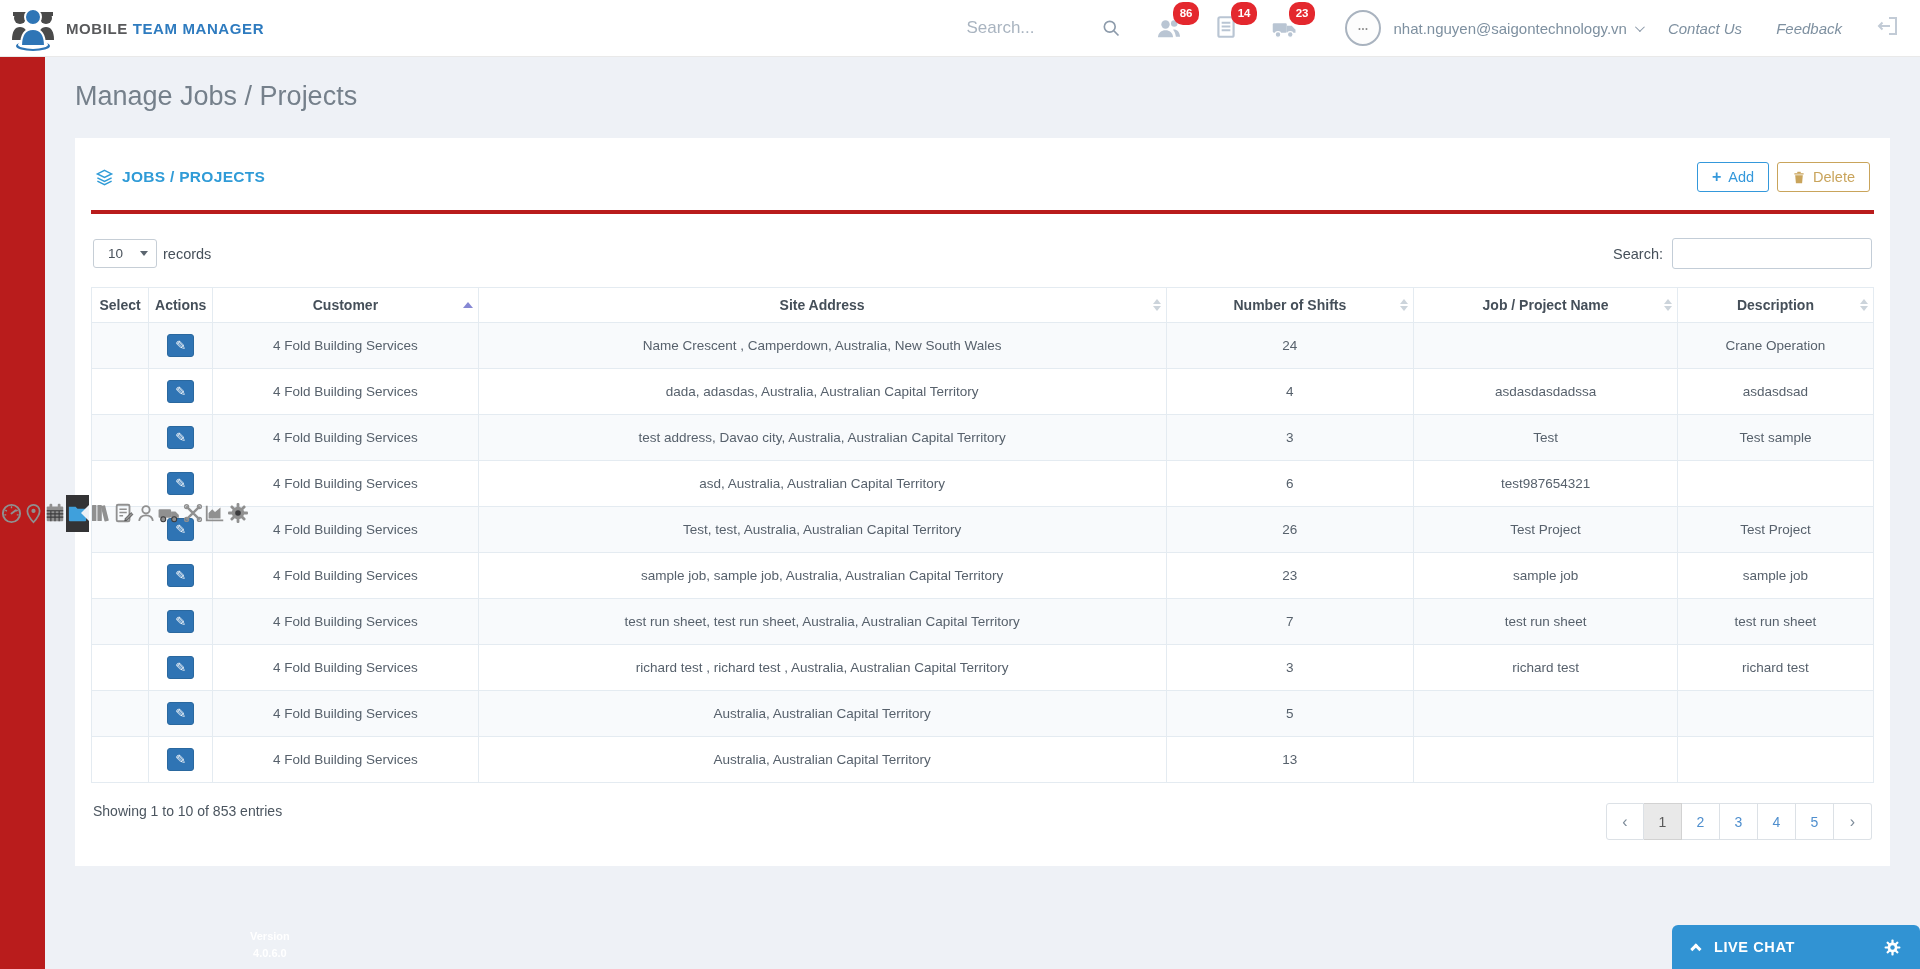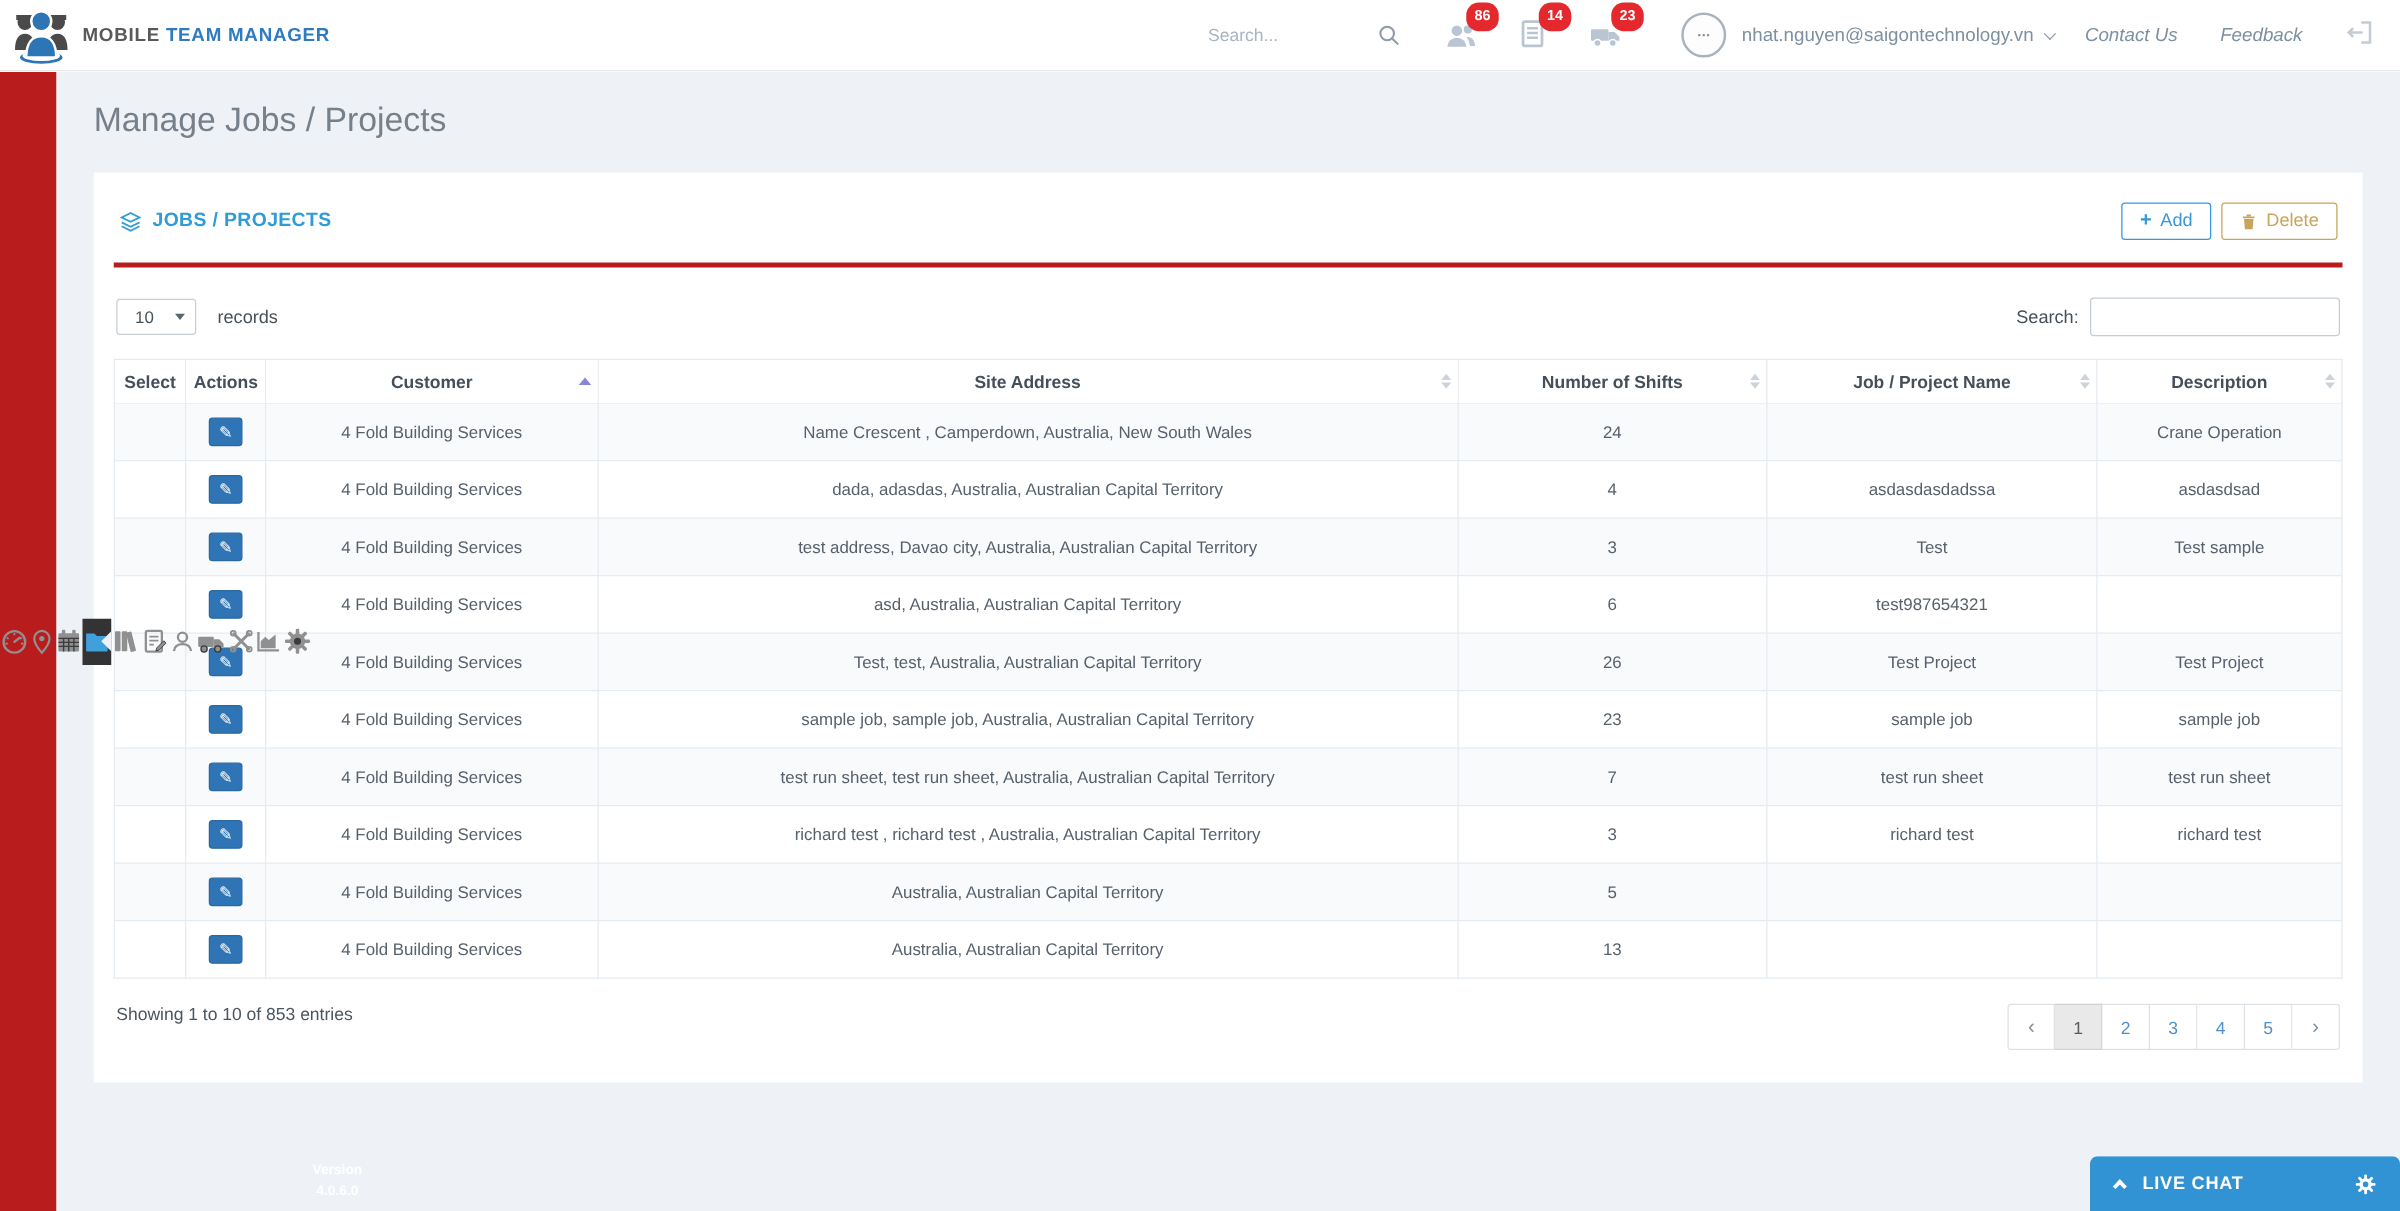--- a/index.html
+++ b/index.html
@@ -5,21 +5,21 @@
   * { margin:0; padding:0; box-sizing:border-box; }
   html,body { width:1920px; height:969px; font-family:"Liberation Sans", sans-serif; background:#eef1f6; overflow:hidden; }
 
   
   .topbar { position:fixed; top:0; left:0; width:1920px; height:57px; background:#fff; display:flex; align-items:center; z-index:30; border-bottom:1px solid #e9e9e9; }
   .logo-wrap { width:58px; height:57px; display:flex; align-items:center; justify-content:center; margin-left:4px; }
   .brand { font-size:15px; font-weight:bold; letter-spacing:.6px; color:#58595b; margin-left:4px; white-space:nowrap; }
   .brand .accent { color:#2e7bbf; }
   .topbar-spacer { flex:1; }
   .search-group { display:flex; align-items:center; margin-right:34px; }
-  .search-group input { border:none; outline:none; font-size:14px; width:135px; color:#445; background:transparent; }
+  .search-group input { border:none; outline:none; font-size:17px; width:135px; color:#445; background:transparent; }
   .search-group input::placeholder { color:#a9b4c0; }
   .notif-group { display:flex; align-items:center; gap:30px; margin-right:46px; }
   .notif { position:relative; width:28px; height:28px; cursor:pointer; }
   .badge { position:absolute; top:-12px; right:-16px; background:#e4282e; color:#fff; font-size:11.5px; font-weight:bold; padding:4px 7px; border-radius:10px; line-height:1.3; }
   .user-group { display:flex; align-items:center; margin-right:26px; cursor:pointer; }
   .avatar { width:36px; height:36px; border-radius:50%; border:2px solid #a9b3bf; display:flex; align-items:center; justify-content:center; font-size:7px; color:#8a8a8a; letter-spacing:1px; background:#fdfdfd; }
   .user-email { font-size:15px; color:#7e90a0; margin:0 8px 0 12px; }
   .chev-down { width:7px; height:7px; border-right:1.6px solid #8a98a8; border-bottom:1.6px solid #8a98a8; transform:rotate(45deg) translateY(-2px); }
   .top-link { font-size:15px; color:#7e90a0; margin-right:34px; cursor:pointer;font-style:italic; }
   .logout-wrap { margin-right:20px; cursor:pointer; }
@@ -41,21 +41,21 @@
   .head-buttons { display:flex; gap:8px; }
   .btn { display:inline-flex; align-items:center; gap:7px; background:#fff; border-radius:3px; padding:6px 14px; font-size:14.5px; cursor:pointer; font-family:inherit; }
   .btn-add { border:1px solid #3498db; color:#3498db; }
   .btn-add .plus { font-weight:bold; font-size:16px; line-height:1; }
   .btn-delete { border:1px solid #c9a45b; color:#c9a45b; }
 
   .controls-row { display:flex; justify-content:space-between; align-items:center; margin:24px 2px 18px 2px; }
   .records-group { display:flex; align-items:center; }
   .records-select { width:64px; height:29px; border:1px solid #c6ced6; border-radius:3px; display:flex; align-items:center; justify-content:space-between; padding:0 8px 0 14px; font-size:13.5px; color:#4a535c; cursor:pointer; background:#fff; }
   .caret { width:0; height:0; border-left:4px solid transparent; border-right:4px solid transparent; border-top:5px solid #5b656f; }
-  .records-label { margin-left:17px; font-size:14.5px; color:#46505a; }
+  .records-label { margin-left:6px; font-size:14.5px; color:#46505a; }
   .tbl-search-group { display:flex; align-items:center; }
   .tbl-search-group label { font-size:14.5px; color:#46505a; }
   .tbl-search-group input { width:200px; height:31px; border:1px solid #c3cdd7; border-radius:3px; margin-left:9px; outline:none; padding:0 8px; font-size:14px; color:#444; }
 
   table.jobs { width:100%; border-collapse:collapse; table-layout:fixed; }
   .jobs th, .jobs td { border:1px solid #e4ebf1; }
   .jobs th { padding:9px 6px; font-size:14px; color:#454f59; font-weight:bold; text-align:center; position:relative; background:#fff; cursor:pointer; }
   .jobs td { padding:11px 8px; font-size:13.5px; color:#57616c; text-align:center; height:39px; }
   .jobs tbody tr:nth-child(odd) { background:#f8fafc; }
   .jobs tbody tr:nth-child(even) { background:#fff; }

